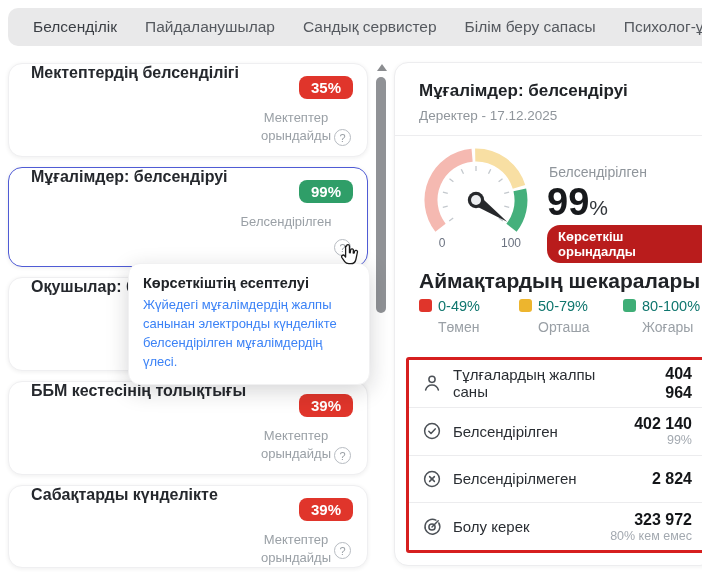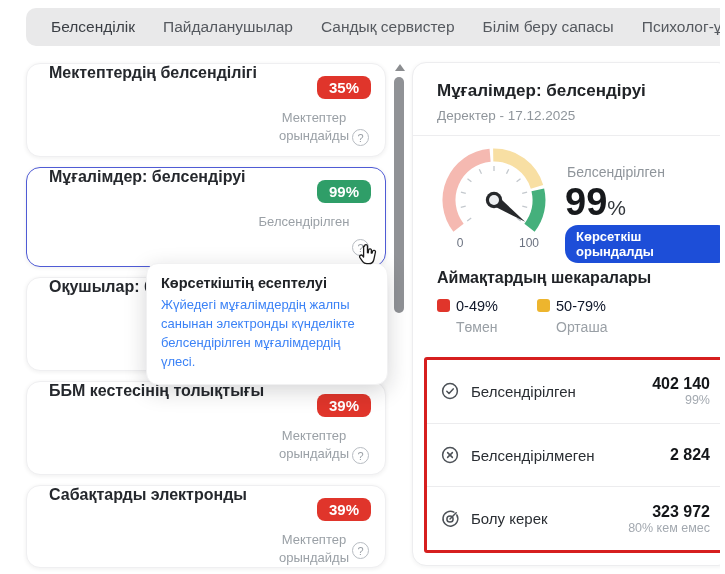--- a/index.html
+++ b/index.html
@@ -1,17 +1,17 @@
 <!DOCTYPE html>
 <html><head>
 <meta charset="utf-8">
 <style>
   html,body{margin:0;padding:0;background:#fff;}
   .screen{position:relative;width:702px;height:574px;overflow:hidden;background:#fff;
-          font-family:"Liberation Sans",sans-serif;color:#23272b;margin-left:18px;}
+          font-family:"Liberation Sans",sans-serif;color:#23272b;}
 
   
   .nav{position:absolute;left:8px;top:8px;width:725px;height:38px;background:#e9e9ea;
        border-radius:10px;display:flex;align-items:center;gap:28px;padding:0 0 0 25px;
        box-sizing:border-box;white-space:nowrap;overflow:hidden;}
   .nav-tab{font-size:15.5px;color:#55595f;cursor:pointer;}
   .nav-tab.active{color:#3b3f45;}
 
   
   .card{position:absolute;left:8px;width:360px;background:#fff;border:1px solid #efeff1;
@@ -51,27 +51,27 @@
         border:1px solid #ededef;border-radius:14px;box-shadow:0 1px 4px rgba(25,28,35,.06);
         box-sizing:border-box;}
   .detail-title{position:absolute;left:24px;top:18px;font-size:17px;font-weight:bold;color:#202327;}
   .detail-date{position:absolute;left:24px;top:45px;font-size:13.5px;color:#8f959b;}
   .detail-divider{position:absolute;left:0;top:72px;width:100%;height:1px;background:#ededef;}
 
   .gauge-wrap{position:absolute;left:14px;top:80px;width:134px;height:112px;}
   .gauge-caption{position:absolute;left:154px;top:101px;font-size:14px;color:#8f959b;}
   .gauge-value{position:absolute;left:152px;top:118px;font-size:38px;font-weight:bold;color:#17191c;}
   .gauge-value .pct{font-size:21px;font-weight:normal;color:#33373c;}
-  .status-pill{position:absolute;left:152px;top:162px;background:#1d4ed8;color:#fff;
+  .status-pill{position:absolute;left:152px;top:162px;background:#b91c1c;color:#fff;
         font-size:13px;font-weight:bold;padding:4px 11px;border-radius:13px;}
 
-  .legend-title{position:absolute;left:24px;top:206px;font-size:16px;font-weight:bold;color:#202327;}
+  .legend-title{position:absolute;left:24px;top:206px;font-size:21px;font-weight:bold;color:#202327;}
   .legend-item{position:absolute;top:234px;}
   .legend-item .sq{display:inline-block;width:13px;height:13px;border-radius:3px;vertical-align:-1px;}
-  .legend-item .rng{font-size:14.5px;color:#0f172a;margin-left:6px;}
+  .legend-item .rng{font-size:14.5px;color:#0f766e;margin-left:6px;}
   .legend-item .nm{font-size:14px;color:#9aa0a6;margin:4px 0 0 19px;}
   .li0{left:24px}.li0 .sq{background:#e0352b}
   .li1{left:124px}.li1 .sq{background:#edb52e}
   .li2{left:228px}.li2 .sq{background:#3fae77}
 
   .stats-box{position:absolute;left:11px;top:294px;width:302px;height:196px;
         border:3px solid #d61f1f;border-radius:3px;box-sizing:border-box;
         display:flex;flex-direction:column;}
   .stat-row{flex:1;display:flex;align-items:center;padding:0 13px;position:relative;}
   .stat-row + .stat-row{border-top:1px solid #ececee;}
@@ -117,21 +117,21 @@
   </div>
 
   <div class="card" style="top:381px;height:94px;">
     <div class="card-title">ББМ кестесінің толықтығы</div>
     <div class="badge red">39%</div>
     <div class="card-sub">Мектептер орындайды</div>
     <div class="help">?</div>
   </div>
 
   <div class="card" style="top:485px;height:83px;">
-    <div class="card-title">Сабақтарды электронды</div>
+    <div class="card-title">Сабақтарды күнделікте</div>
     <div class="badge red">39%</div>
     <div class="card-sub">Мектептер орындайды</div>
     <div class="help" style="bottom:8px;">?</div>
   </div>
 
   <div class="mid-scroll">
     <div class="scroll-arrow"></div>
     <div class="scroll-thumb"></div>
   </div>
 
@@ -174,22 +174,38 @@
 
     <div class="legend-title">Аймақтардың шекаралары</div>
     <div class="legend-item li0">
       <span class="sq"></span><span class="rng">0-49%</span>
       <div class="nm">Төмен</div>
     </div>
     <div class="legend-item li1">
       <span class="sq"></span><span class="rng">50-79%</span>
       <div class="nm">Орташа</div>
     </div>
+    <div class="legend-item li2">
+      <span class="sq"></span><span class="rng">80-100%</span>
+      <div class="nm">Жоғары</div>
+    </div>
 
     <div class="stats-box">
+      <div class="stat-row">
+        <span class="stat-icon">
+          <svg width="20" height="20" viewBox="0 0 20 20" fill="none" stroke="#4c5157" stroke-width="1.5" stroke-linecap="round">
+              <circle cx="10" cy="6.3" r="3.1"></circle>
+              <path d="M3.6 17c.9-3.3 3.4-5.1 6.4-5.1s5.5 1.8 6.4 5.1"></path>
+            </svg>
+        </span>
+        <span class="stat-label">Тұлғалардың жалпы саны</span>
+        <span class="stat-val">
+            <div class="v">404 964</div>
+          </span>
+      </div>
       <div class="stat-row">
         <span class="stat-icon">
           <svg width="20" height="20" viewBox="0 0 20 20" fill="none" stroke="#4c5157" stroke-width="1.5" stroke-linecap="round" stroke-linejoin="round">
               <circle cx="10" cy="10" r="7.4"></circle>
               <path d="M6.8 10.3l2.2 2.2 4.2-4.6"></path>
             </svg>
         </span>
         <span class="stat-label">Белсендірілген</span>
         <span class="stat-val">
             <div class="v">402 140</div>

